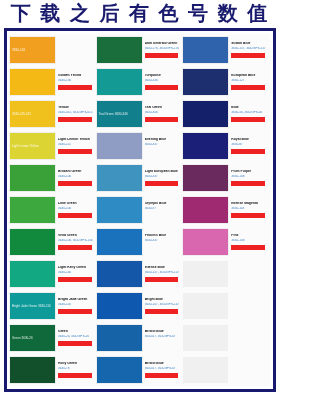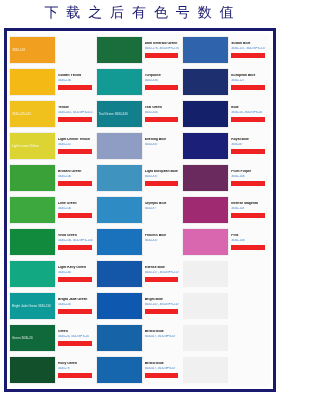--- a/index.html
+++ b/index.html
@@ -7,22 +7,22 @@
     width:280px;height:396px;
     background:#ffffff;
     font-family:"Liberation Sans", sans-serif;
     overflow:hidden;
     position:relative;
   }
   .title{
     height:26px;
     display:flex;align-items:center;justify-content:center;
     color:#1a1a6e;
-    font-size:14px;
-    font-weight:normal;
+    font-size:20px;
+    font-weight:bold;
     letter-spacing:2px;
     white-space:nowrap;
   }
   .frame{
     position:absolute;
     left:4px;top:28px;right:4px;bottom:4px;
     border:3px solid #191970;
     background:#ffffff;
     box-sizing:border-box;
     padding:3px;

